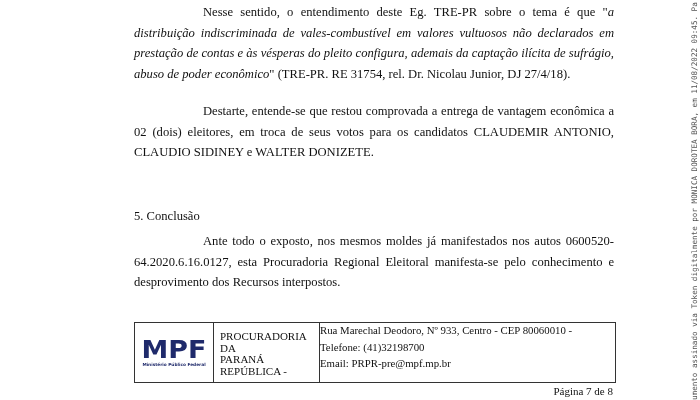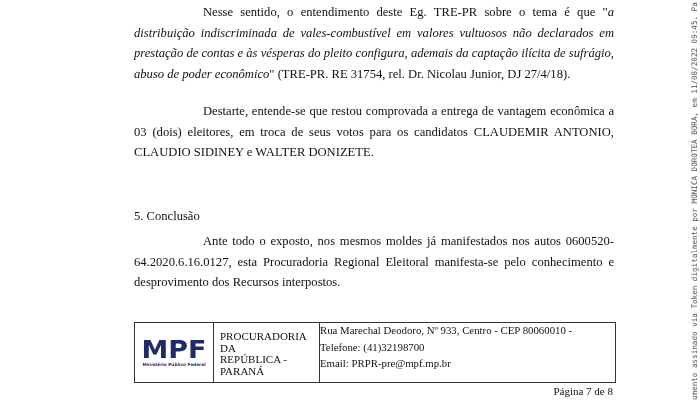--- a/index.html
+++ b/index.html
@@ -54,36 +54,36 @@
 </style>
 </head>
 <body>
 
 <div class="page">
 
   <p class="body-text para p1" style="top:2px;">
     <span>Nesse sentido, o entendimento deste Eg. TRE-PR sobre o tema é que "</span><span class="it">a distribuição indiscriminada de vales-combustível em valores vultuosos não declarados em prestação de contas e às vésperas do pleito configura, ademais da captação ilícita de sufrágio, abuso de poder econômico</span><span>" (TRE-PR. RE 31754, rel. Dr. Nicolau Junior, DJ 27/4/18).</span>
   </p>
 
-  <p class="body-text para p2">Destarte, entende-se que restou comprovada a entrega de vantagem econômica a 03 (dois) eleitores, em troca de seus votos para os candidatos CLAUDEMIR ANTONIO, CLAUDIO SIDINEY e WALTER DONIZETE.</p>
+  <p class="body-text para p2">Destarte, entende-se que restou comprovada a entrega de vantagem econômica a 02 (dois) eleitores, em troca de seus votos para os candidatos CLAUDEMIR ANTONIO, CLAUDIO SIDINEY e WALTER DONIZETE.</p>
 
 
   <div class="heading">5. Conclusão</div>
 
   <p class="body-text para p4">Ante todo o exposto, nos mesmos moldes já manifestados nos autos 0600520-64.2020.6.16.0127, esta Procuradoria Regional Eleitoral manifesta-se pelo conhecimento e desprovimento dos Recursos interpostos.</p>
 
   <div class="footer-box">
     <div class="cell cell-logo">
       <div class="mpf-letters">MPF</div>
       <div class="mpf-sub">Ministério Público Federal</div>
     </div>
     <div class="cell cell-org">
       <div>PROCURADORIA DA</div>
+      <div>PARANÁ</div>
       <div>REPÚBLICA -</div>
-      <div>PARANÁ</div>
     </div>
     <div class="cell cell-contact">
       <div>Rua Marechal Deodoro, Nº 933, Centro - CEP 80060010 -</div>
       <div class="gap">Telefone: (41)32198700</div>
       <div class="gap">Email: PRPR-pre@mpf.mp.br</div>
     </div>
   </div>
 
   <div class="page-num">Página 7 de 8</div>
 

